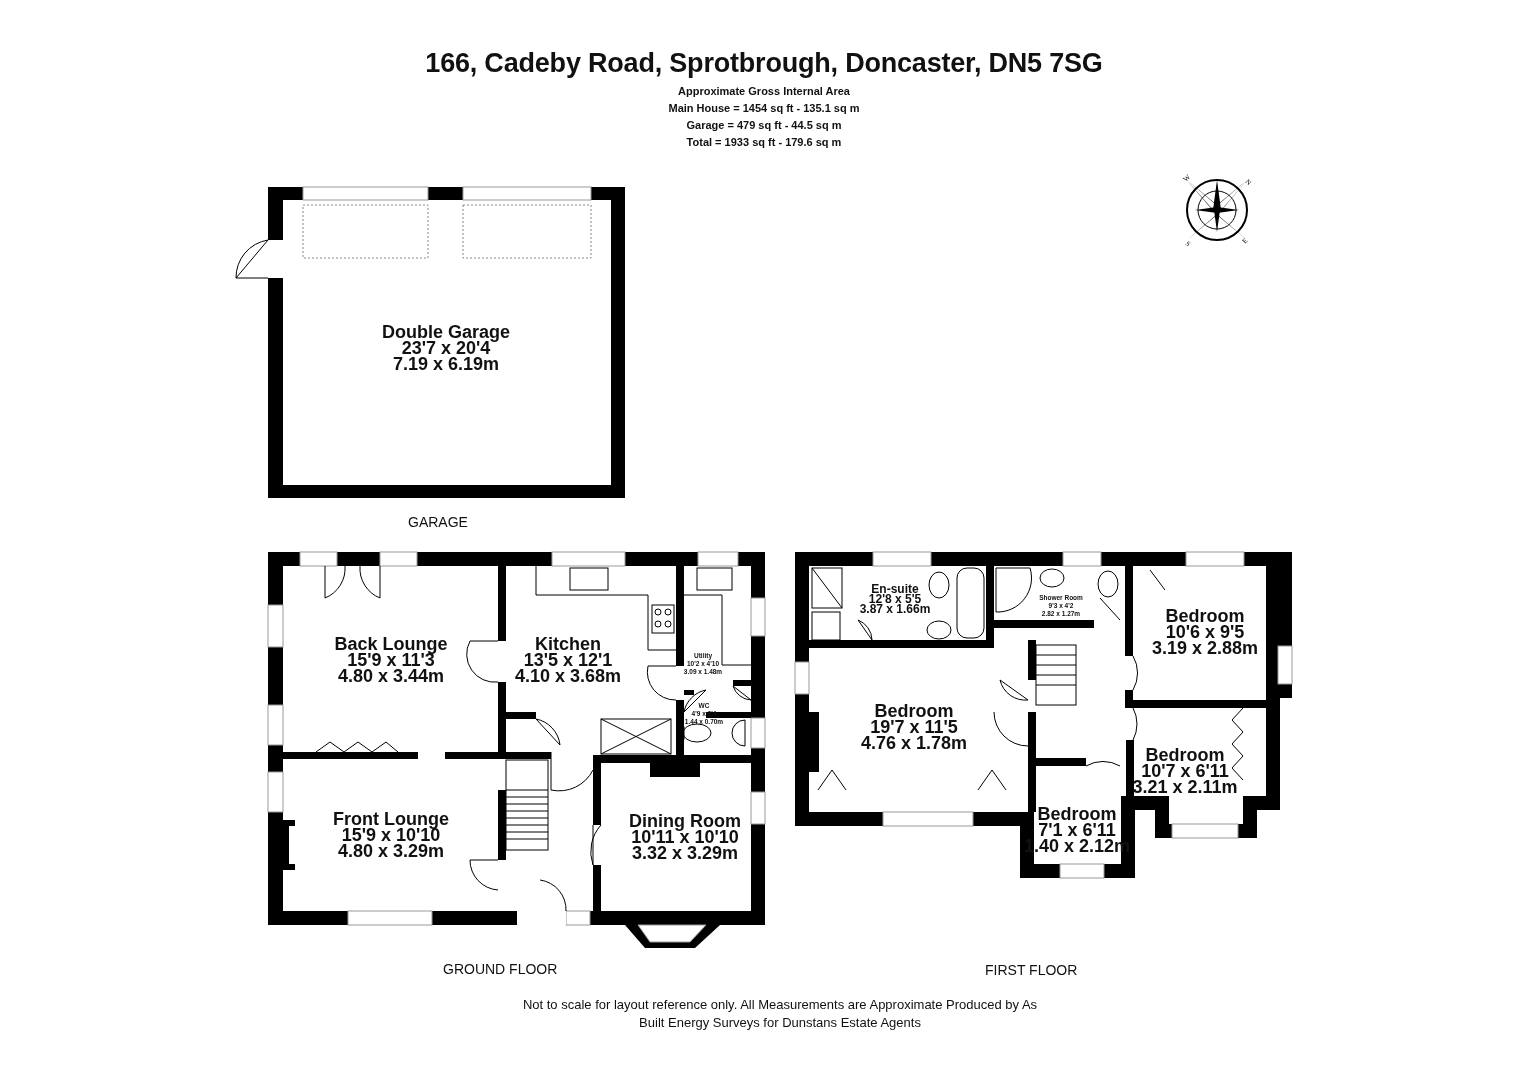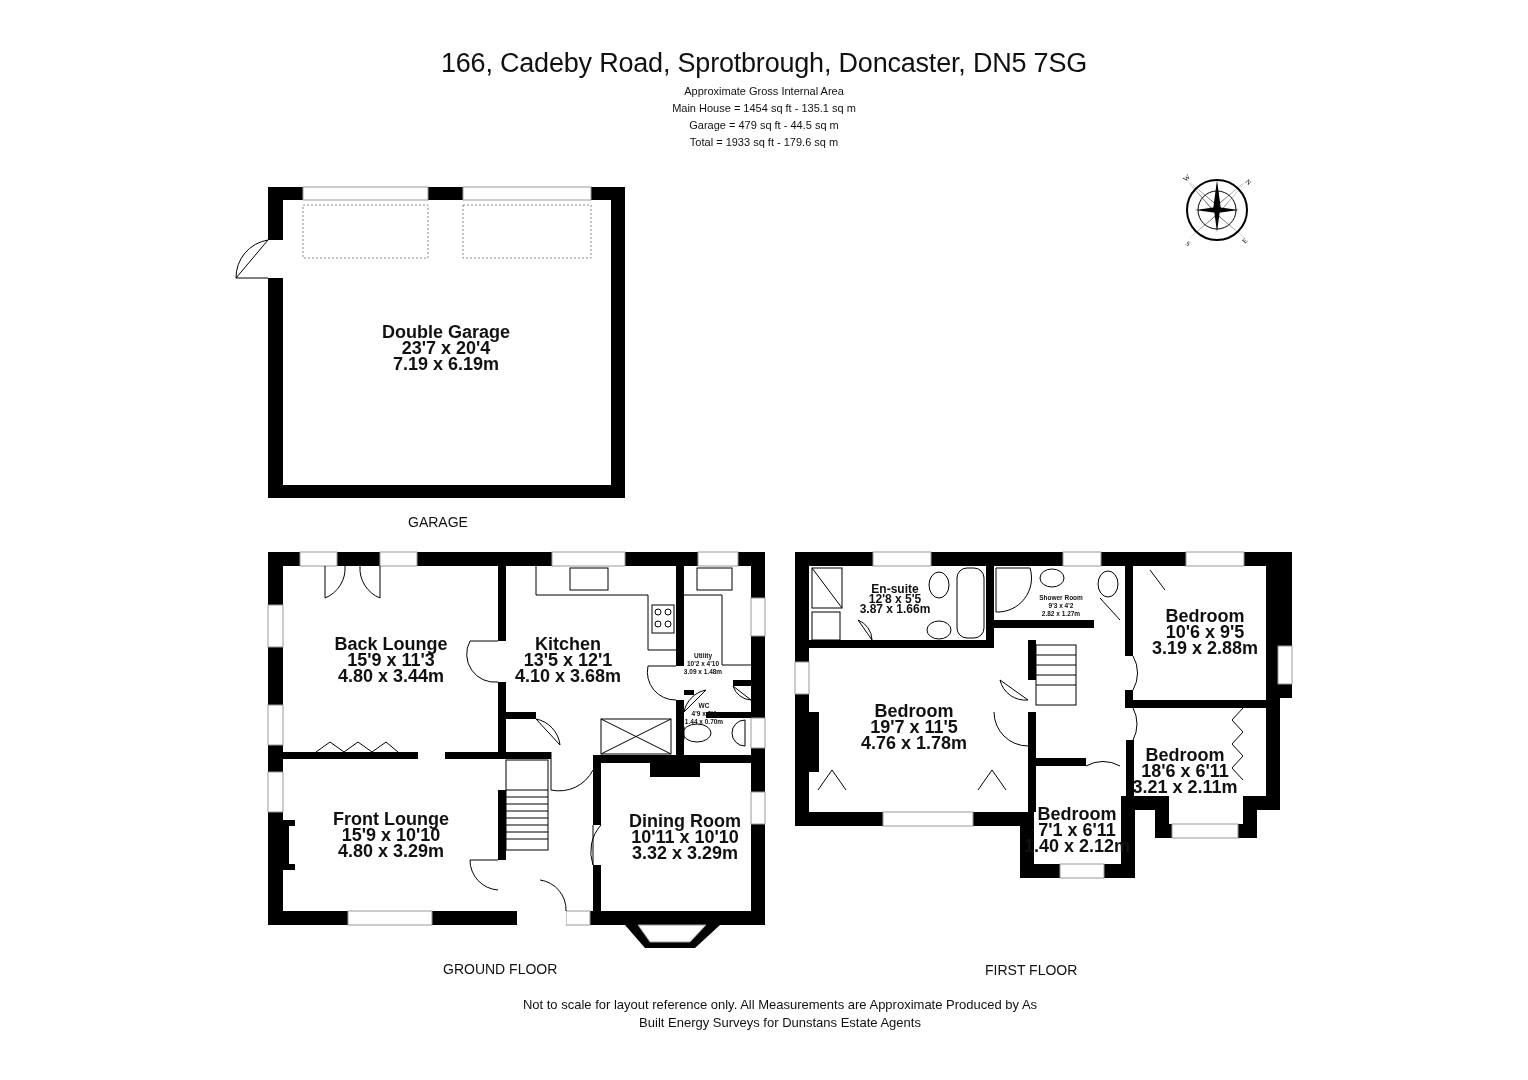--- a/index.html
+++ b/index.html
@@ -1,18 +1,18 @@
 <!DOCTYPE html>
 <html><head>
 <meta charset="utf-8">
 <style>
   html, body { margin:0; padding:0; background:#ffffff; }
   body { width:1528px; height:1080px; position:relative; overflow:hidden;
          font-family:"Liberation Sans", sans-serif; color:#111; }
-  .hdr { position:absolute; left:0; width:1528px; text-align:center; font-weight:normal; }
+  .hdr { position:absolute; left:0; width:1528px; text-align:center; font-weight:bold; }
   .title { top:48px; font-size:27px; letter-spacing:-0.2px; }
   .sub { font-size:11px; line-height:17px; }
   .floor-label { position:absolute; font-weight:normal; font-size:14px; }
   .room-label { position:absolute; text-align:center; font-weight:bold; font-size:18px; line-height:16px; transform:translateX(-50%); white-space:nowrap; }
   .room-label.small { font-size:12px; line-height:10px; }
   .room-label.tiny { font-size:6.5px; line-height:8px; }
   .footer { position:absolute; top:996px; left:0; width:1560px; text-align:center; font-size:13px; line-height:18px; }
   svg.plan { position:absolute; left:0; top:0; }
 </style>
 </head>
@@ -260,21 +260,21 @@
   <div>10'6 x 9'5</div>
   <div>3.19 x 2.88m</div>
 </div>
 <div class="room-label" style="left:914px; top:703px;">
   <div>Bedroom</div>
   <div>19'7 x 11'5</div>
   <div>4.76 x 1.78m</div>
 </div>
 <div class="room-label" style="left:1185px; top:747px;">
   <div>Bedroom</div>
-  <div>18'6 x 6'11</div>
+  <div>10'7 x 6'11</div>
   <div>3.21 x 2.11m</div>
 </div>
 <div class="room-label" style="left:1077px; top:806px;">
   <div>Bedroom</div>
   <div>7'1 x 6'11</div>
   <div>1.40 x 2.12m</div>
 </div>
 <div class="floor-label" style="left:985px; top:962px;">FIRST FLOOR</div>
 
 <div class="footer">

